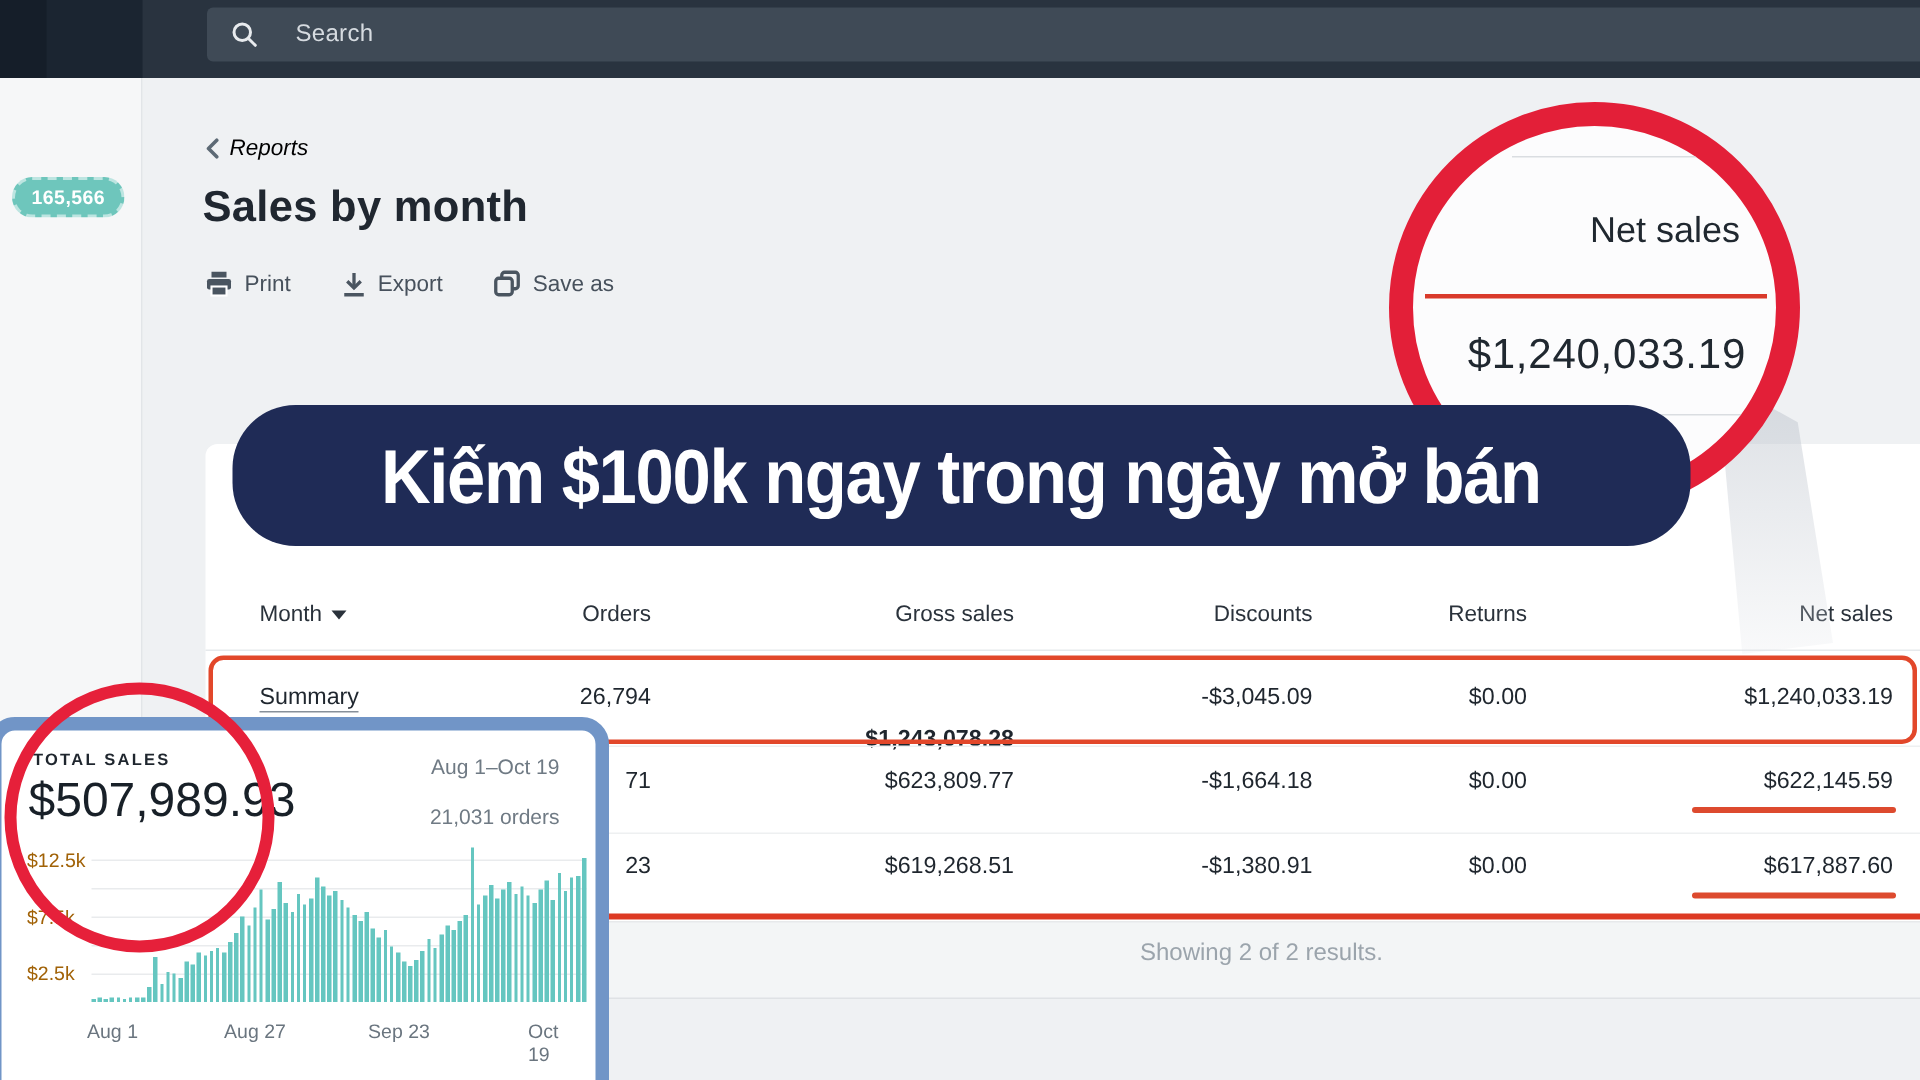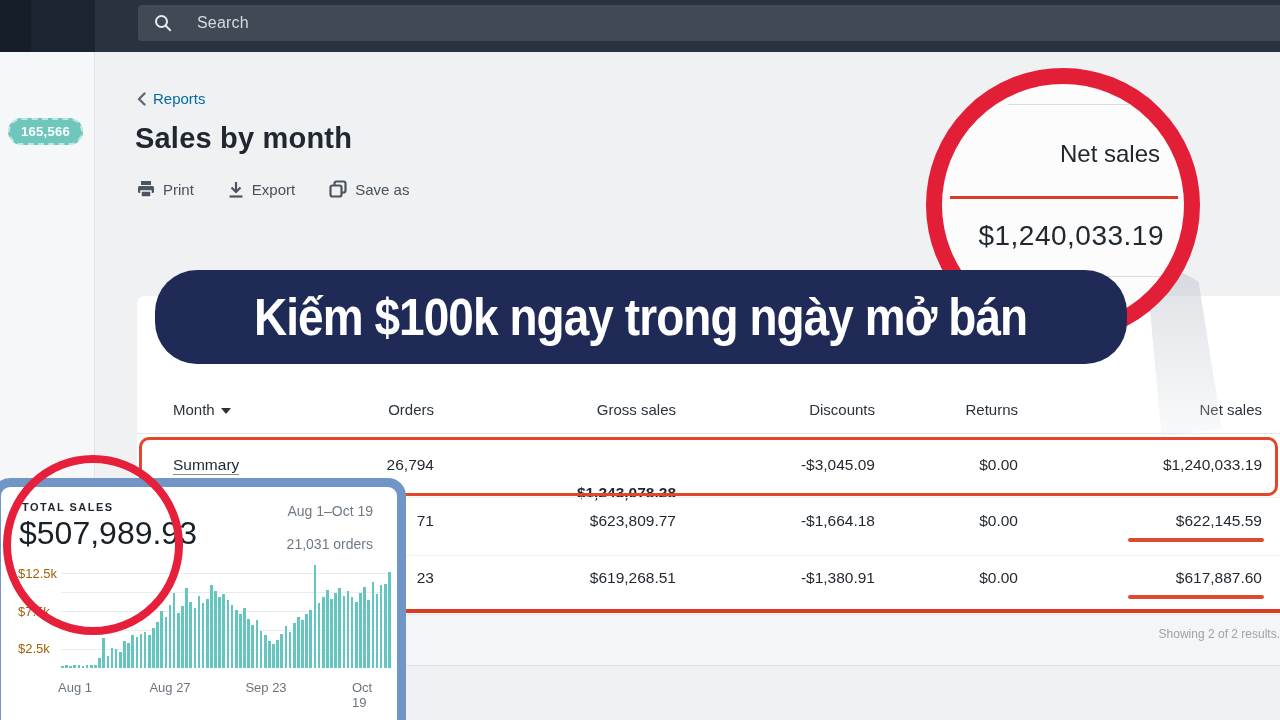--- a/index.html
+++ b/index.html
@@ -23,21 +23,21 @@
 
   
   .left-strip { left:0; top:52px; width:95px; height:668px; background:#f6f7f8; border-right:1px solid #e2e5e8; z-index:1; }
   .count-badge {
     left:8px; top:118px; z-index:2; background:#6ec6bc; color:#fff;
     font-size:13px; font-weight:bold; padding:4px 11px; border-radius:14px;
     border:2px dashed rgba(255,255,255,.55); letter-spacing:.3px;
   }
 
   
-  .breadcrumb { left:137px; top:90px; display:flex; align-items:center; gap:7px; color:#0369a1; font-size:15px; z-index:2; }
+  .breadcrumb { left:137px; top:90px; display:flex; align-items:center; gap:7px; color:#000000; font-size:15px; z-index:2;font-style:italic; }
   .page-title { left:135px; top:122px; font-size:29px; font-weight:bold; color:#202730; letter-spacing:.2px; z-index:2; }
   .actions { left:137px; top:180px; display:flex; gap:34px; z-index:2; }
   .action { display:flex; align-items:center; gap:8px; color:#47515c; font-size:15px; cursor:pointer; }
   .date-field {
     left:137px; top:231px; width:287px; height:43px; background:#fff;
     border:1px solid #c6ced6; border-radius:4px; display:flex; align-items:center; z-index:2;
     box-shadow:0 1px 0 rgba(22,29,37,.05);
   }
   .date-field svg { margin-left:22px; }
   .date-label { margin-left:10px; font-size:15px; color:#222b33; }
@@ -54,21 +54,21 @@
   .r-net      { right:18px;  text-align:right; }
   .c-month    { left:157px;margin-left:16px; }
   .sort-caret { display:inline-block; width:0; height:0; border-left:5px solid transparent; border-right:5px solid transparent; border-top:6px solid #2a323b; margin-left:6px; vertical-align:middle; }
   .month-link { border-bottom:1px solid #87909a; padding-bottom:1px; }
 
   .summary-hl { left:139px; top:437px; width:1139px; height:59px; border:3px solid #e2472a; border-radius:10px; z-index:4; }
   .net-underline { height:4px; background:#dd4a2e; border-radius:2px; z-index:4; }
   .long-redline { left:402px; top:609px; width:878px; height:4px; background:#dd3a23; z-index:4; }
 
   .table-footer { left:137px; top:614px; width:1143px; height:52px; background:#f3f5f6; border-top:1px solid #e7e9eb; border-bottom:1px solid #dfe2e5; z-index:1; }
-  .footer-text { left:760px; top:627px; width:520px; text-align:right; font-size:12px; color:#9ba4ac; z-index:2; }
+  .footer-text { left:760px; top:627px; width:520px; text-align:left; font-size:16px; color:#9ba4ac; z-index:2; }
 
   
   .caption-banner {
     left:155px; top:270px; width:972px; height:94px; background:#1f2b56;
     border-radius:42px; z-index:6; display:flex; align-items:center; justify-content:center;
   }
   .caption-text {
     color:#ffffff; font-size:51px; font-weight:bold; letter-spacing:-1px;
     transform:scaleX(.9); white-space:nowrap;
   }

